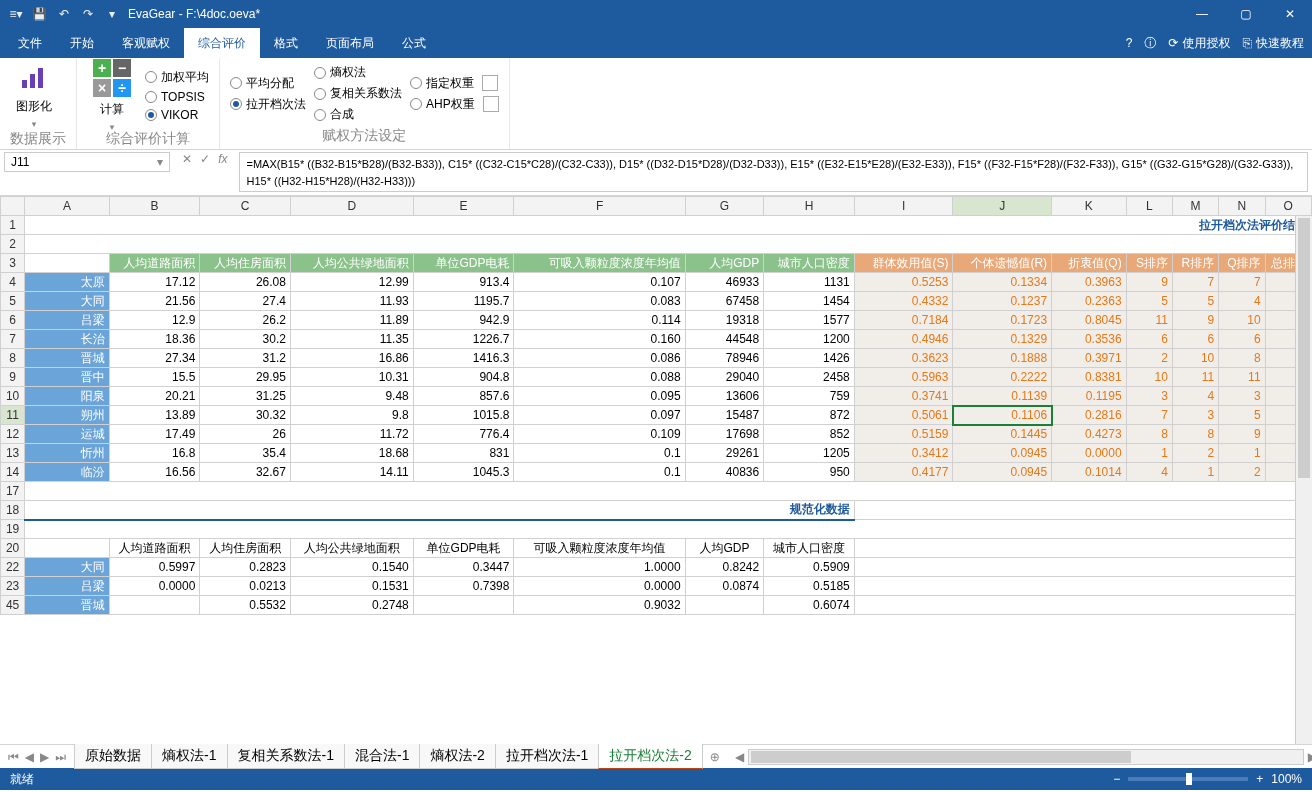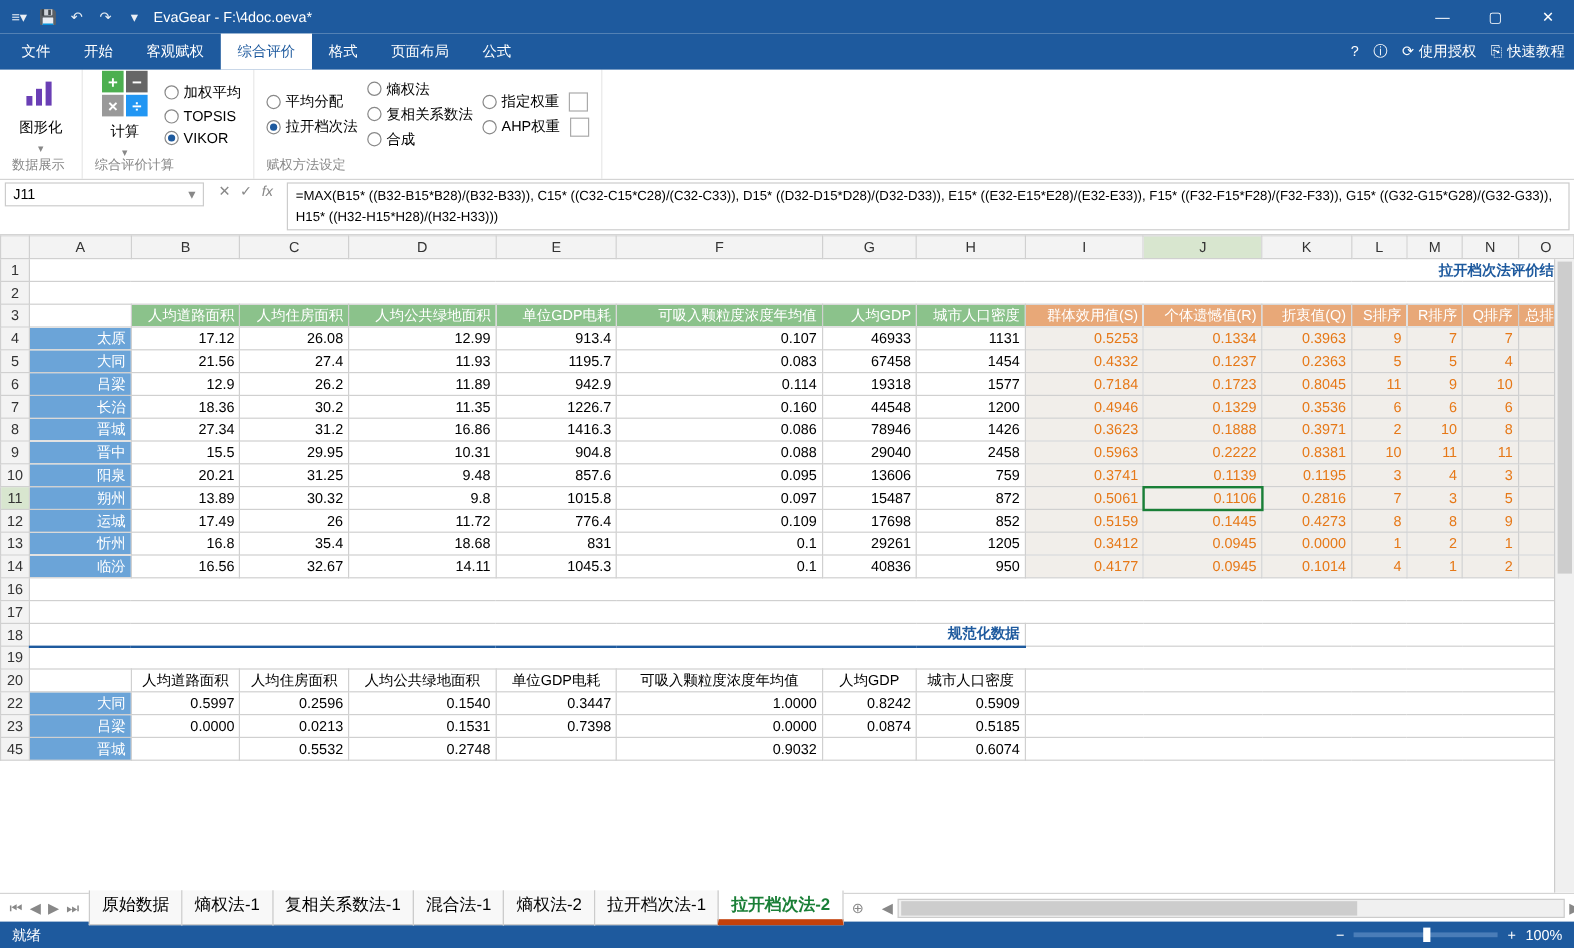--- a/index.html
+++ b/index.html
@@ -10,21 +10,21 @@
 .titlebar .title{flex:1;text-align:left}
 .titlebar .winctrl{display:flex}
 .titlebar .winctrl span{width:44px;height:28px;display:flex;align-items:center;justify-content:center}
 .menubar{background:#1e5a9e;height:30px;display:flex;align-items:center;color:#fff;padding:0 4px;position:relative}
 .menubar .tab{padding:6px 14px;height:30px;display:flex;align-items:center;cursor:pointer}
 .menubar .tab.active{background:#fff;color:#1e5a9e}
 .menubar .right{position:absolute;right:8px;display:flex;gap:12px;align-items:center;color:#fff}
 .menubar .right span{display:flex;align-items:center;gap:4px}
 .ribbon{background:#fff;height:92px;border-bottom:1px solid #d4d4d4;display:flex}
 .ribbon-group{border-right:1px solid #e8e8e8;padding:4px 10px;display:flex;flex-direction:column;justify-content:space-between}
-.ribbon-group .label{text-align:left;color:#888;font-size:11px;padding-top:2px}
+.ribbon-group .label{text-align:center;color:#888;font-size:14px;padding-top:2px}
 .ribbon-group .content{display:flex;align-items:center;gap:8px;height:66px}
 .big-btn{display:flex;flex-direction:column;align-items:center;gap:4px;padding:4px 6px}
 .big-btn .icon{width:32px;height:32px;display:flex;align-items:center;justify-content:center}
 .small-grid{display:grid;grid-template-columns:18px 18px;gap:2px}
 .small-grid span{width:18px;height:18px;display:flex;align-items:center;justify-content:center;color:#fff;font-size:14px;font-weight:bold}
 .sg-a{background:#4caf50}.sg-b{background:#666}.sg-c{background:#999}.sg-d{background:#2196f3}
 .radio-col{display:flex;flex-direction:column;gap:4px}
 .radio-item{display:flex;align-items:center;gap:4px;font-size:12px}
 .radio{width:12px;height:12px;border:1px solid #888;border-radius:50%;display:flex;align-items:center;justify-content:center}
 .radio.checked::after{content:"";width:6px;height:6px;background:#1e5a9e;border-radius:50%}
@@ -46,21 +46,21 @@
 .grid td.shaded{background:#f1eeea}
 .merged-title{background:#fff;text-align:center;font-size:18px;font-weight:bold;color:#1e5a9e;border-bottom:2px solid #1e5a9e}
 .hdr-green{background:#8bc28b!important;color:#fff;text-align:center}
 .hdr-orange{background:#e8a878!important;color:#fff;text-align:center}
 .rowlabel{background:#6ba4d8!important;color:#fff;text-align:center}
 .rowlabel2{background:#e8e8e8!important;text-align:center;font-weight:bold}
 .orange-text{color:#e67817}
 .subhdr{text-align:center;font-size:16px;font-weight:bold;color:#1e5a9e}
 .tabs-row{height:24px;border-top:1px solid #d4d4d4;display:flex;align-items:center;padding:0 8px;gap:0;background:#fff}
 .sheet-tab{padding:3px 10px;border:1px solid #ccc;border-top:none;font-size:14px;background:#f8f8f8;margin-right:-1px}
-.sheet-tab.active{background:#fff;border-bottom:5px solid #c2410c;color:#1a7f37;font-weight:bold}
+.sheet-tab.active{background:#fff;border-bottom:1px solid #c2410c;color:#1a7f37;font-weight:normal}
 .tabs-row .nav{display:flex;gap:6px;color:#888;padding-right:8px}
 .tabs-row .add{padding:0 8px;color:#888}
 .hscroll-track{flex:1;margin-left:20px;height:16px;background:#f0f0f0;border:1px solid #ccc;position:relative}
 .hscroll-thumb{position:absolute;left:2px;top:1px;height:12px;width:380px;background:#cdcdcd}
 .status{height:22px;background:#1e5a9e;color:#fff;display:flex;align-items:center;justify-content:space-between;padding:0 10px;font-size:11px}
 .status .zoom{display:flex;align-items:center;gap:8px}
 .zoom-track{width:120px;height:4px;background:#4a7db8;position:relative}
 .zoom-thumb{position:absolute;left:58px;top:-4px;width:6px;height:12px;background:#fff}
 .vscroll{position:absolute;right:0;top:20px;bottom:0;width:17px;background:#f0f0f0;border-left:1px solid #ccc}
 .vscroll-thumb{margin:2px;height:260px;background:#cdcdcd}
@@ -463,24 +463,20 @@
           <td class="shaded orange-text">0.0945</td>
           <td class="shaded orange-text">0.1014</td>
           <td class="shaded orange-text">4</td>
           <td class="shaded orange-text">1</td>
           <td class="shaded orange-text">2</td>
           <td class="shaded orange-text">2</td>
         </tr>
       </tbody>
 <tbody>
 <tr>
-          <th class="rowh">16</th>
-          <td colspan="15"></td>
-        </tr>
-<tr>
           <th class="rowh">17</th>
           <td colspan="15"></td>
         </tr>
 <tr>
           <th class="rowh">18</th>
           <td colspan="8" class="subhdr" style="border-bottom:2px solid #1e5a9e">规范化数据</td>
           <td colspan="7"></td>
         </tr>
 <tr>
           <th class="rowh">19</th>
@@ -497,21 +493,21 @@
           <td style="text-align:center">人均GDP</td>
           <td style="text-align:center">城市人口密度</td>
 <td colspan="7"></td>
         </tr>
 </tbody>
       <tbody id="data-rows2">
         <tr>
           <th class="rowh">22</th>
           <td class="rowlabel">大同</td>
           <td>0.5997</td>
-          <td>0.2596</td>
+          <td>0.2823</td>
           <td>0.1540</td>
           <td>0.3447</td>
           <td>1.0000</td>
           <td>0.8242</td>
           <td>0.5909</td>
           <td colspan="7"></td>
         </tr>
         <tr>
           <th class="rowh">23</th>
           <td class="rowlabel">吕梁</td>

